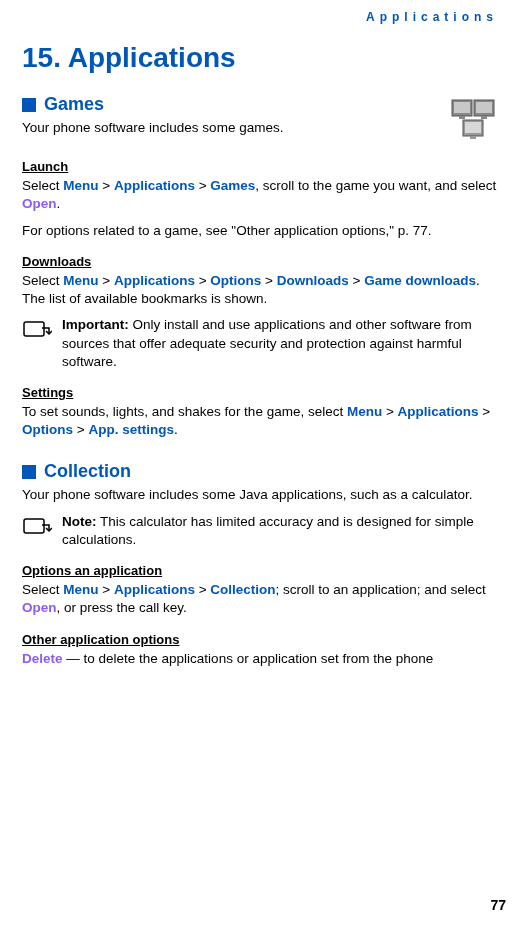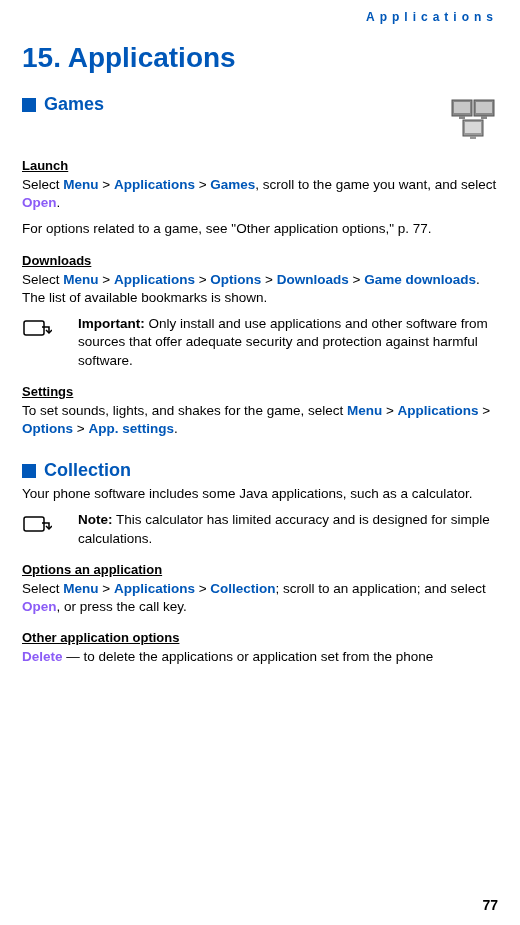--- a/index.html
+++ b/index.html
@@ -69,21 +69,20 @@
       font-weight: bold;
     }
     .sep {
       color: #000;
       font-weight: normal;
     }
     .note-block {
       display: flex;
       align-items: flex-start;
       margin: 6px 0 6px 0;
-      gap: 16px;
     }
     .note-icon {
       flex-shrink: 0;
       width: 30px;
       height: 22px;
       margin-right: 10px;
       margin-top: 2px;
     }
     .note-content {
       font-size: 13.5px;
@@ -94,21 +93,21 @@
     }
     .games-icon {
       float: right;
       width: 50px;
       height: 50px;
       margin-left: 10px;
     }
     .page-number {
       position: absolute;
       bottom: 12px;
-      right: 22px;
+      right: 14px;
       font-size: 14px;
       font-weight: bold;
     }
     .sp-top {
       margin-top: 22px;
     }
     .games-row {
       display: flex;
       justify-content: space-between;
       align-items: flex-start;
@@ -123,20 +122,21 @@
 <div class="header-text">Applications</div>
 
 <div class="chapter-title">15. Applications</div>
 
 <div class="games-row">
   <div class="games-left">
     <div class="section-header">
       <span class="blue-square"></span>
       <span class="section-title">Games</span>
     </div>
+    <div class="body-text">Your phone software includes some games.</div>
   </div>
   <div>
     <svg class="games-icon" viewBox="0 0 50 50">
       <rect x="4" y="6" width="20" height="16" fill="#888" stroke="#555" stroke-width="1"></rect>
       <rect x="6" y="8" width="16" height="11" fill="#c8c8c8"></rect>
       <rect x="11" y="22" width="6" height="3" fill="#888"></rect>
       <rect x="26" y="6" width="20" height="16" fill="#888" stroke="#555" stroke-width="1"></rect>
       <rect x="28" y="8" width="16" height="11" fill="#c8c8c8"></rect>
       <rect x="33" y="22" width="6" height="3" fill="#888"></rect>
       <rect x="15" y="26" width="20" height="16" fill="#999" stroke="#555" stroke-width="1"></rect>

